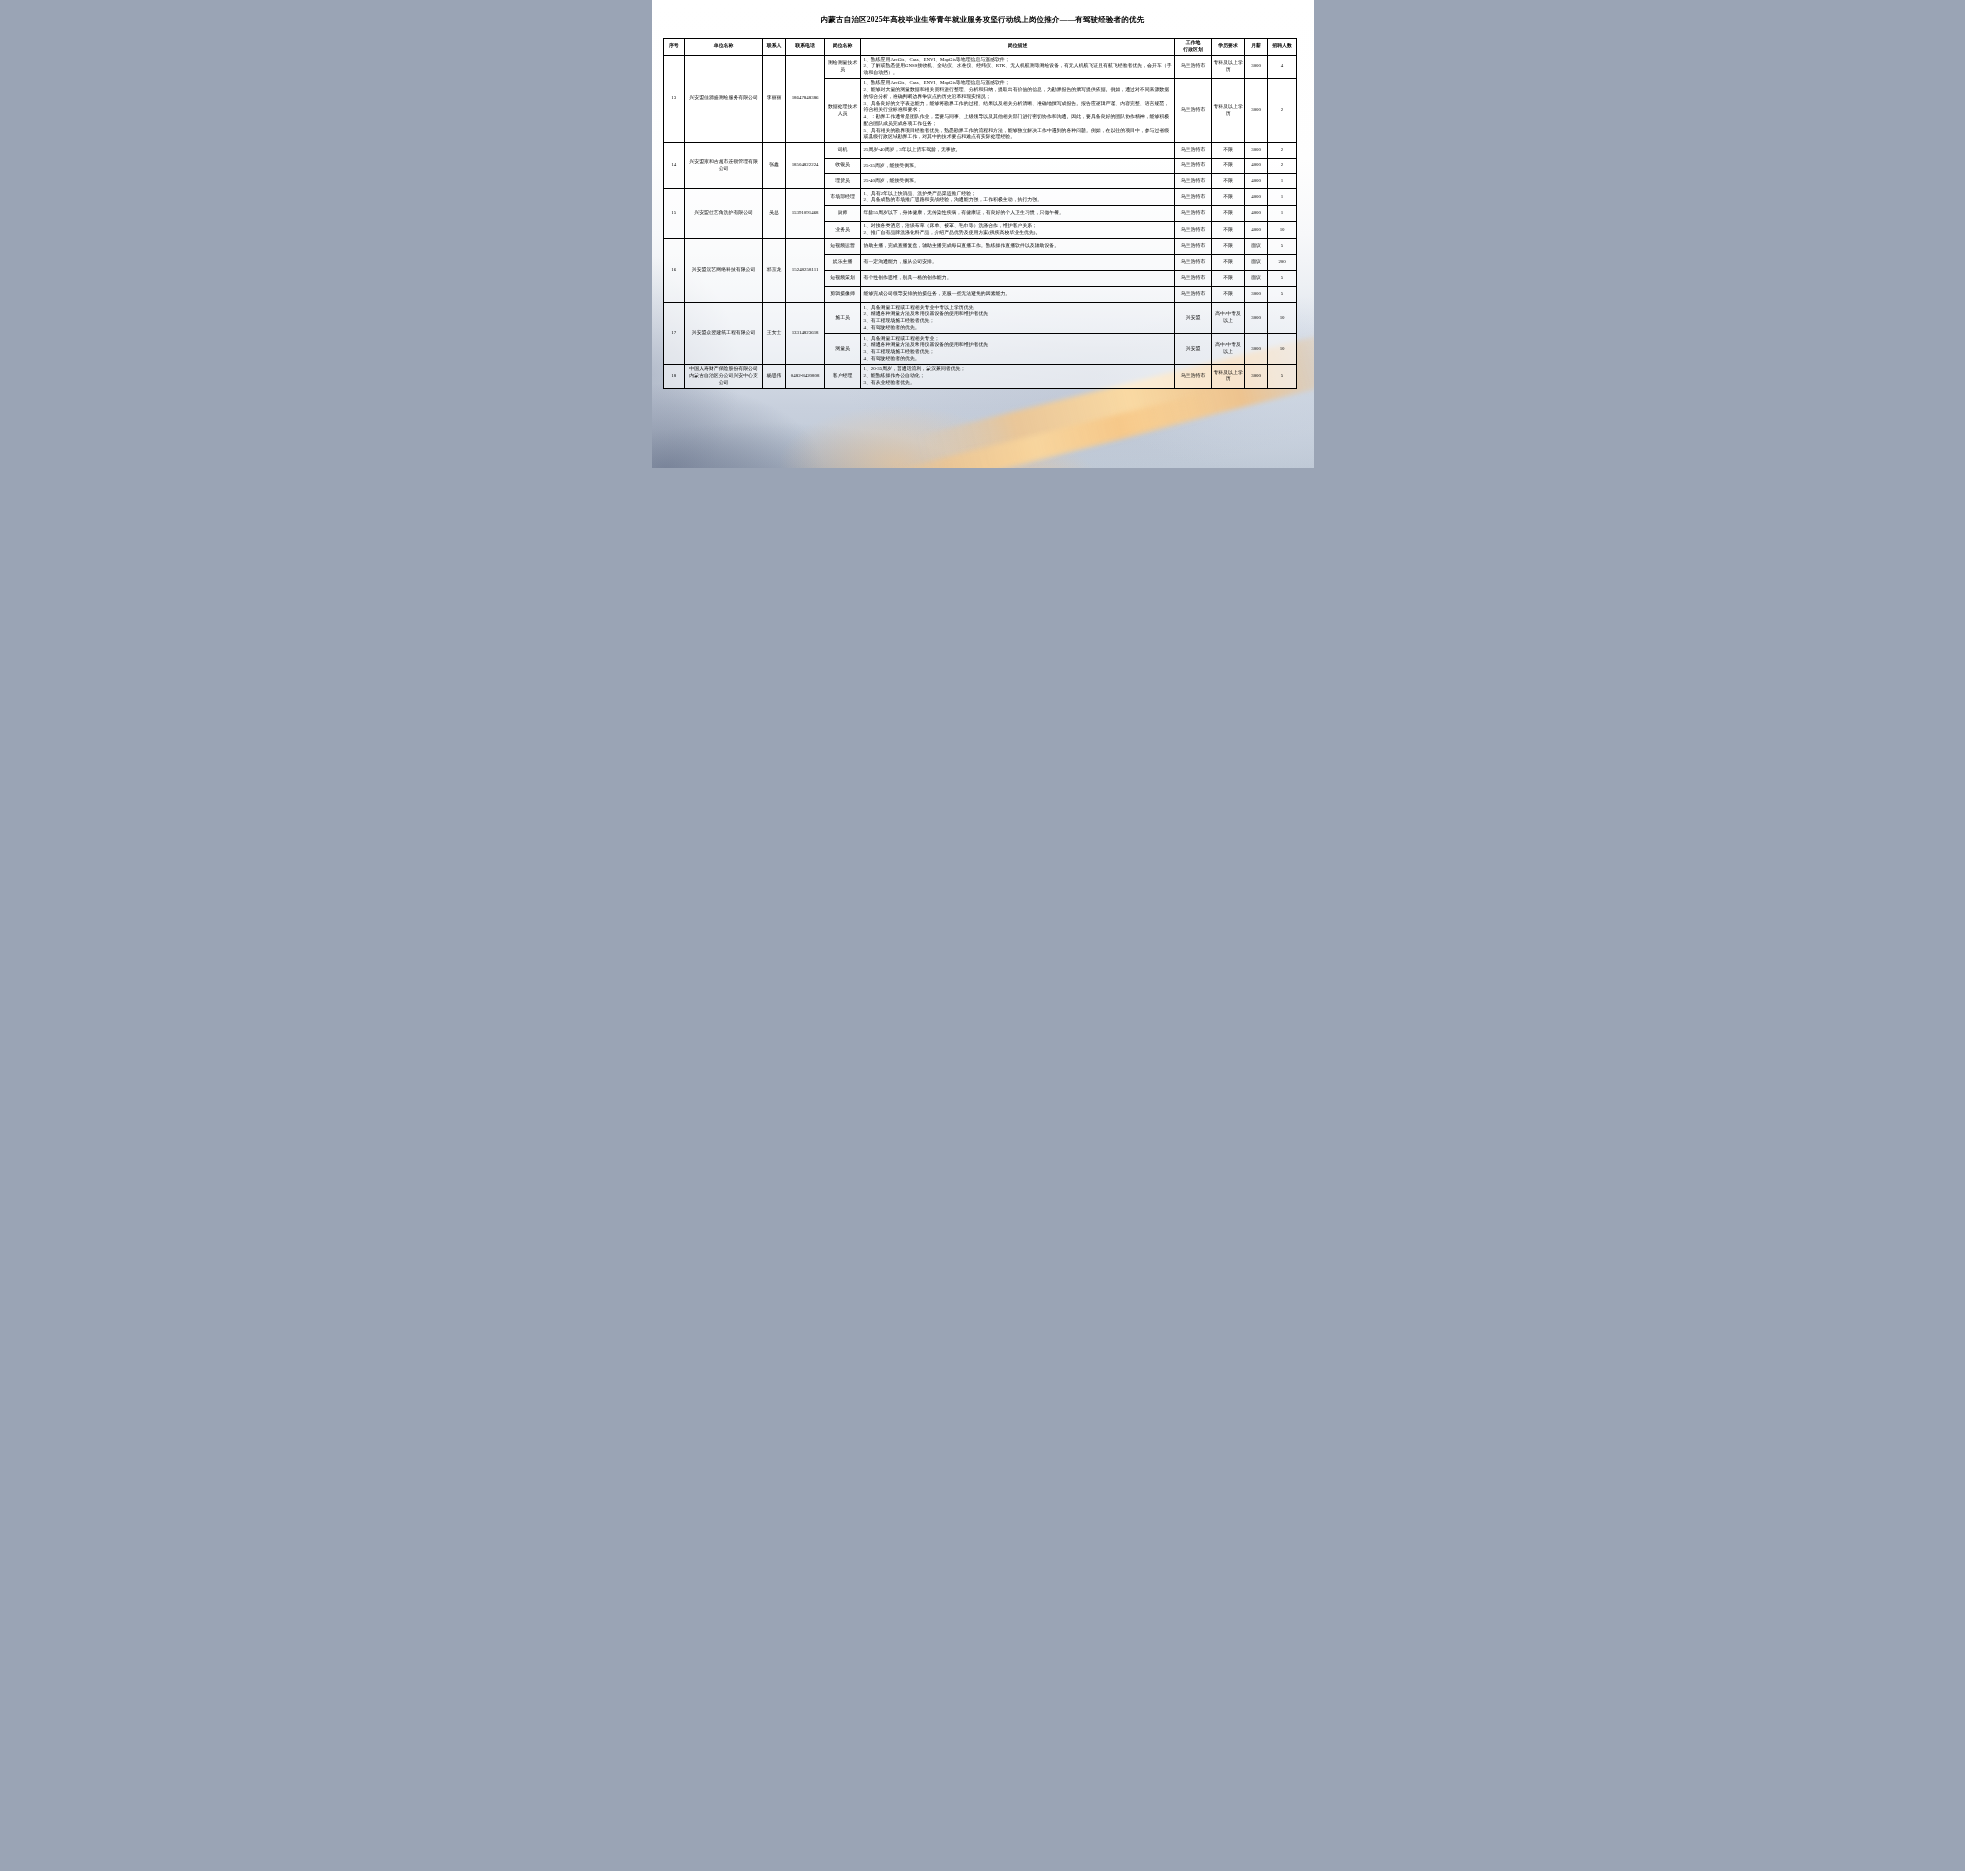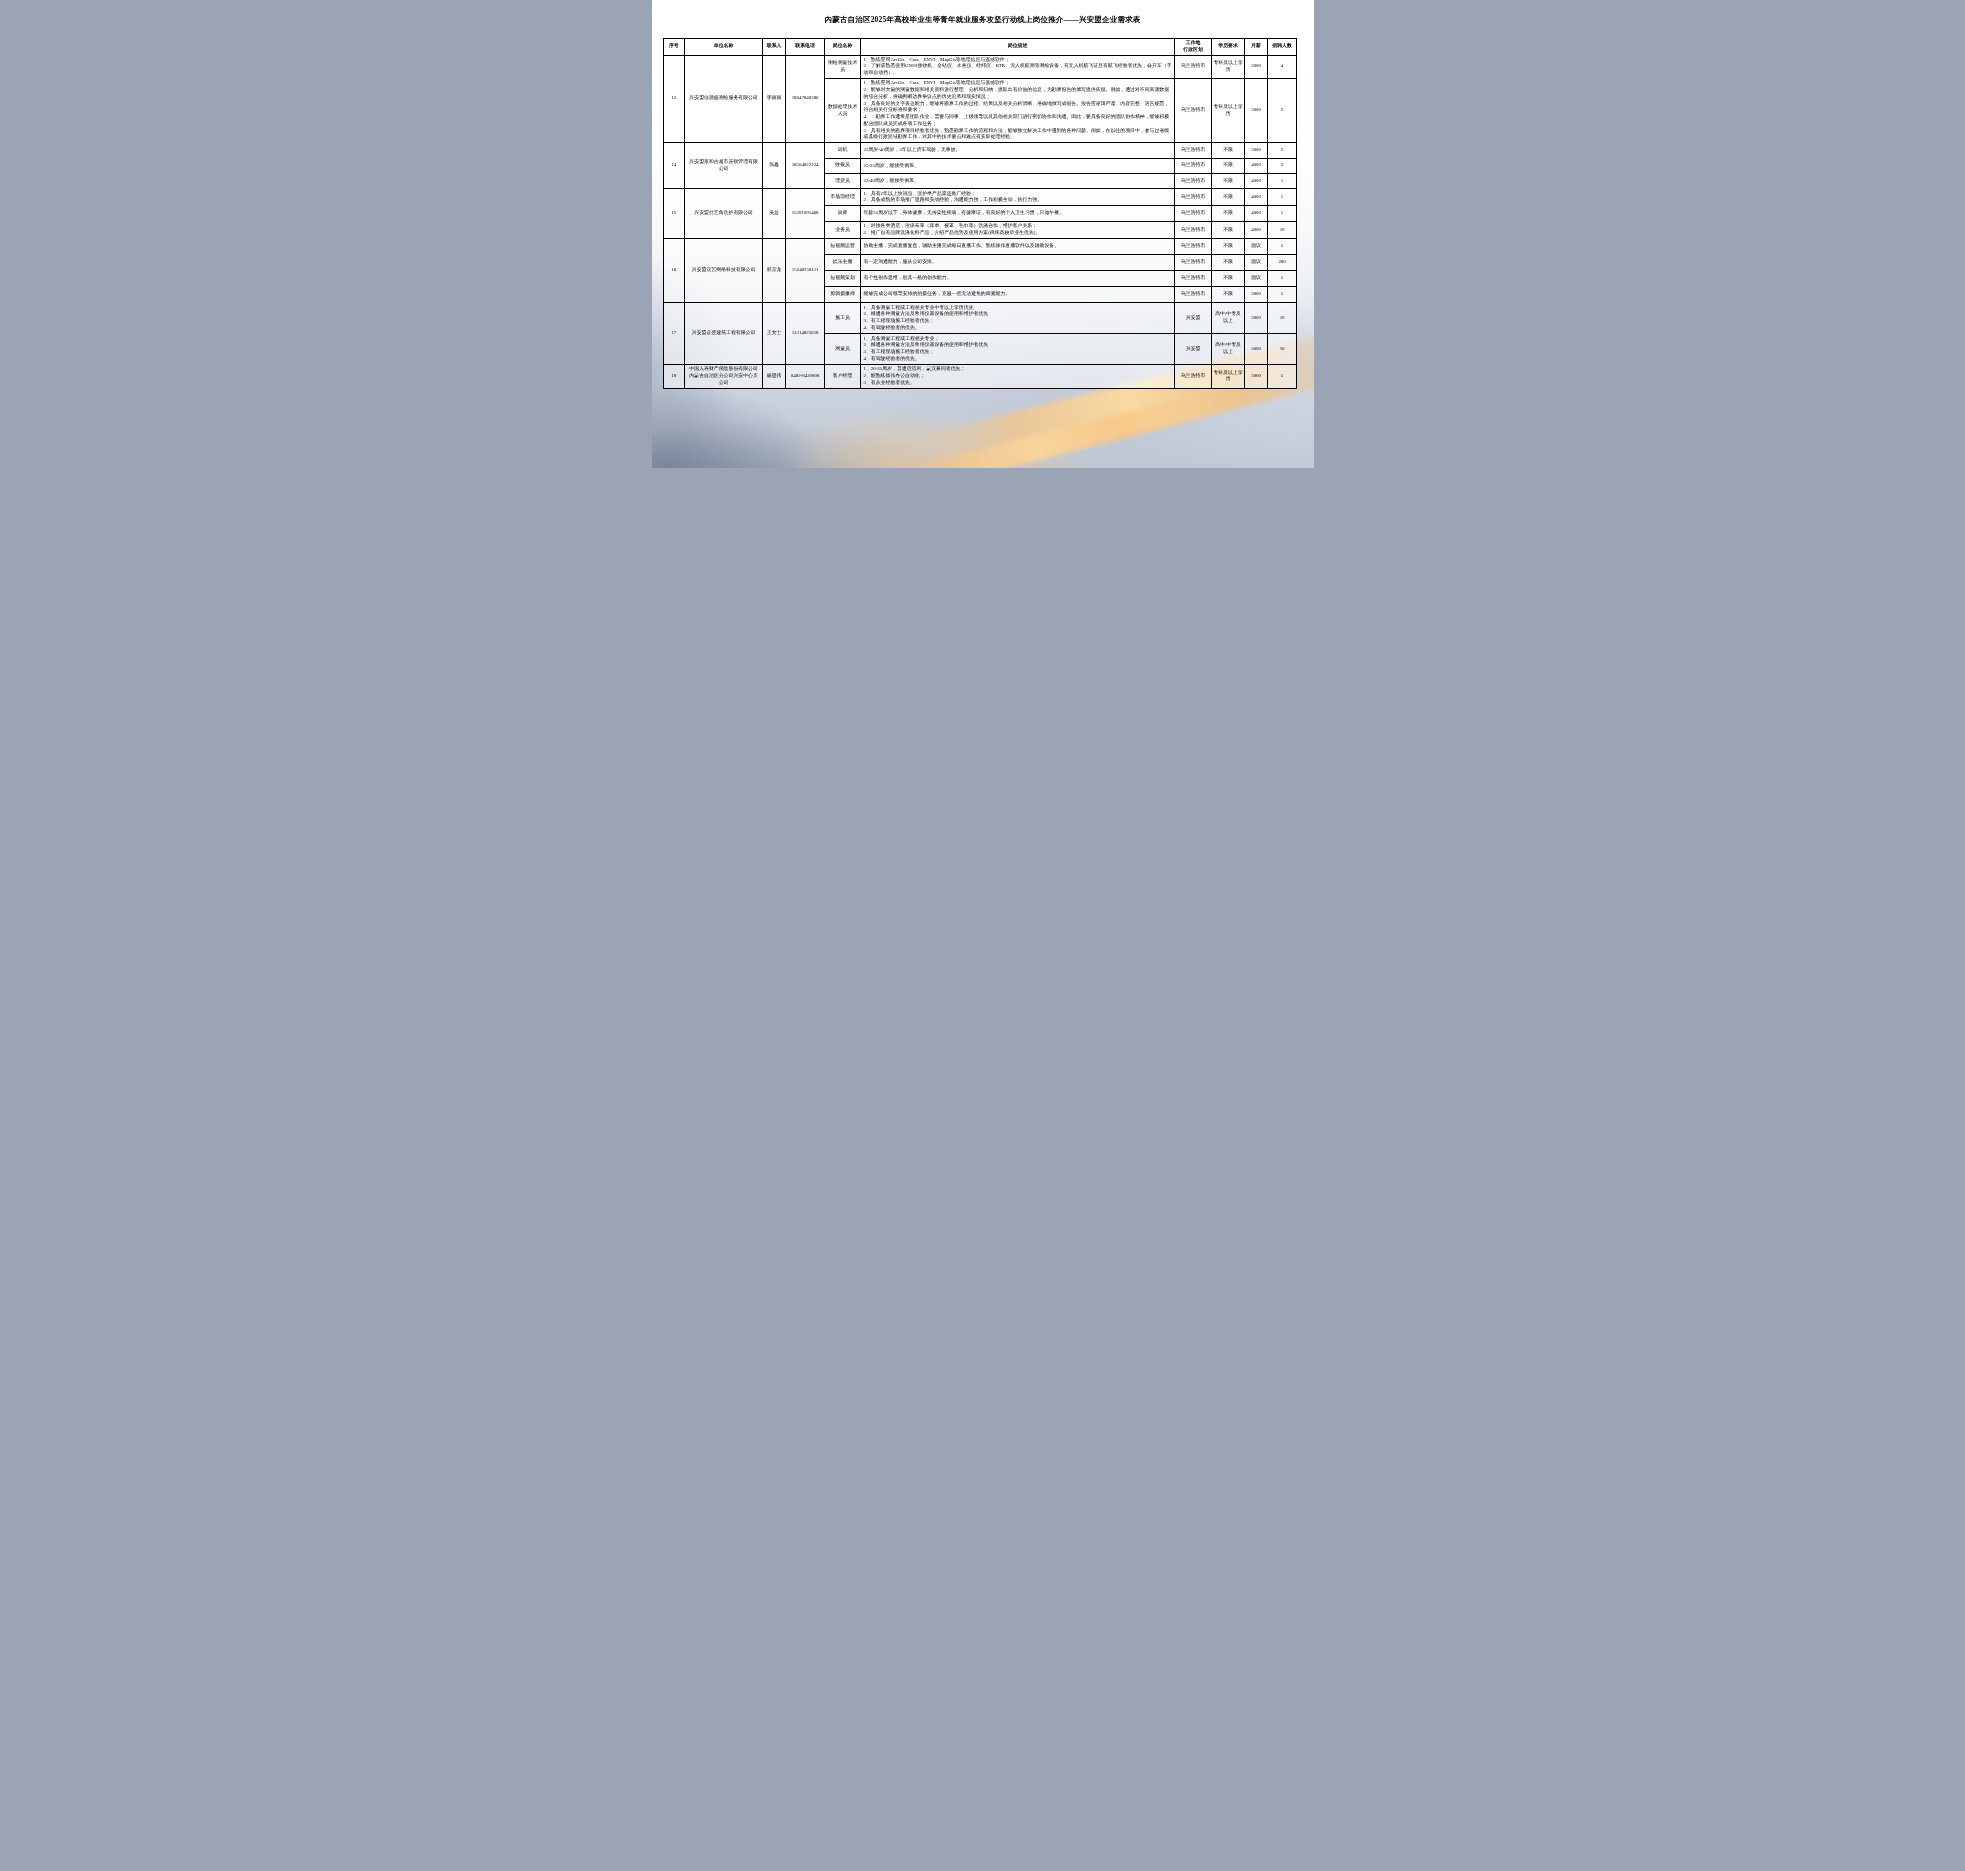--- a/index.html
+++ b/index.html
@@ -82,21 +82,21 @@
 </style>
 </head>
 <body>
 
 <div class="page">
   <div class="bg">
     <div class="road"></div>
     <div class="road road2"></div>
   </div>
 
-  <h1 class="title">内蒙古自治区2025年高校毕业生等青年就业服务攻坚行动线上岗位推介——兴安盟企业需求表</h1>
+  <h1 class="title">内蒙古自治区2025年高校毕业生等青年就业服务攻坚行动线上岗位推介——有驾驶经验者的优先</h1>
 
   <table class="jobs">
     <colgroup>
       <col style="width:21.6px">
         <col style="width:78px">
         <col style="width:23px">
       <col style="width:39px">
         <col style="width:36px">
         <col style="width:314px">
       <col style="width:37px">

